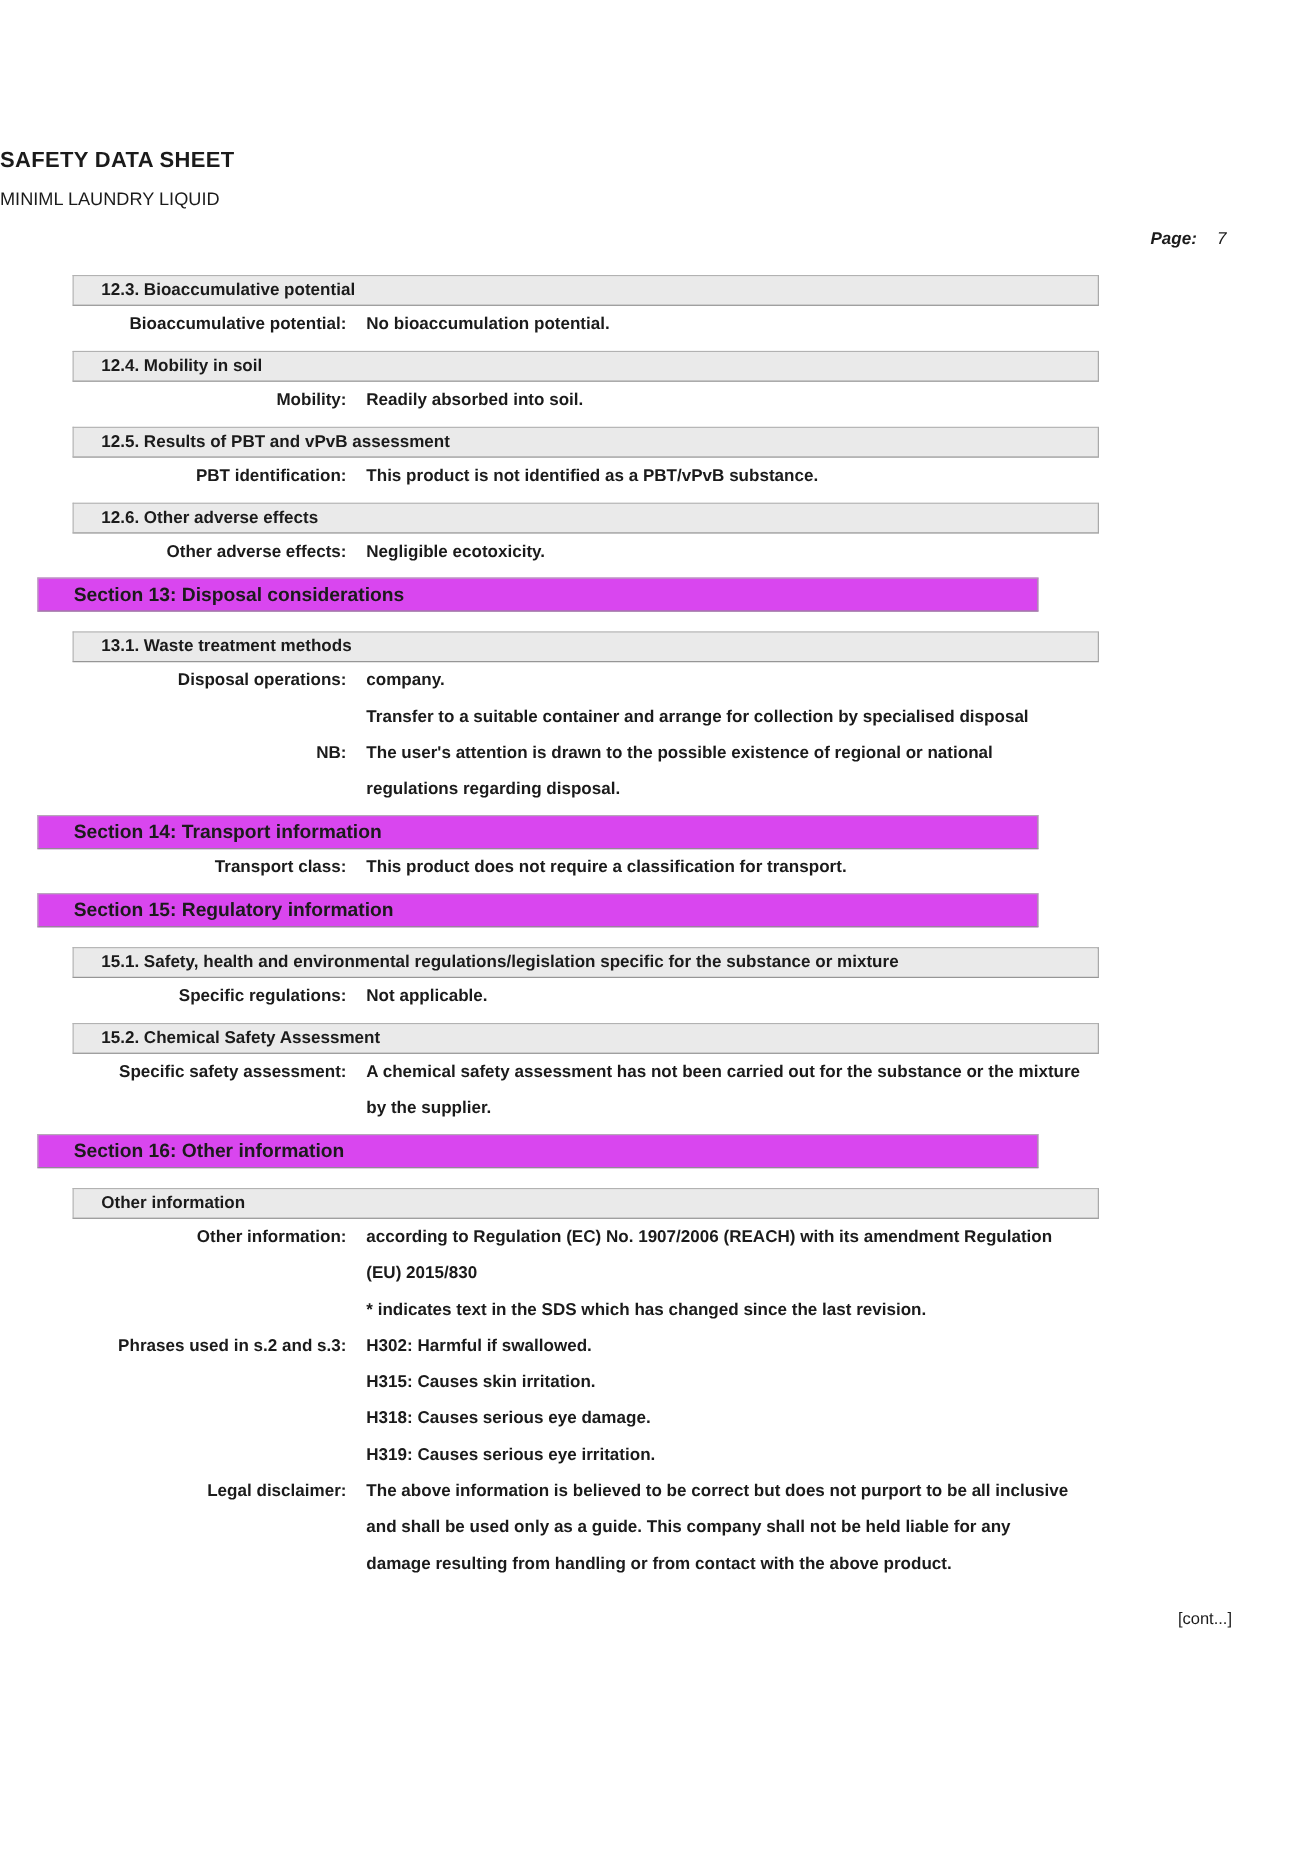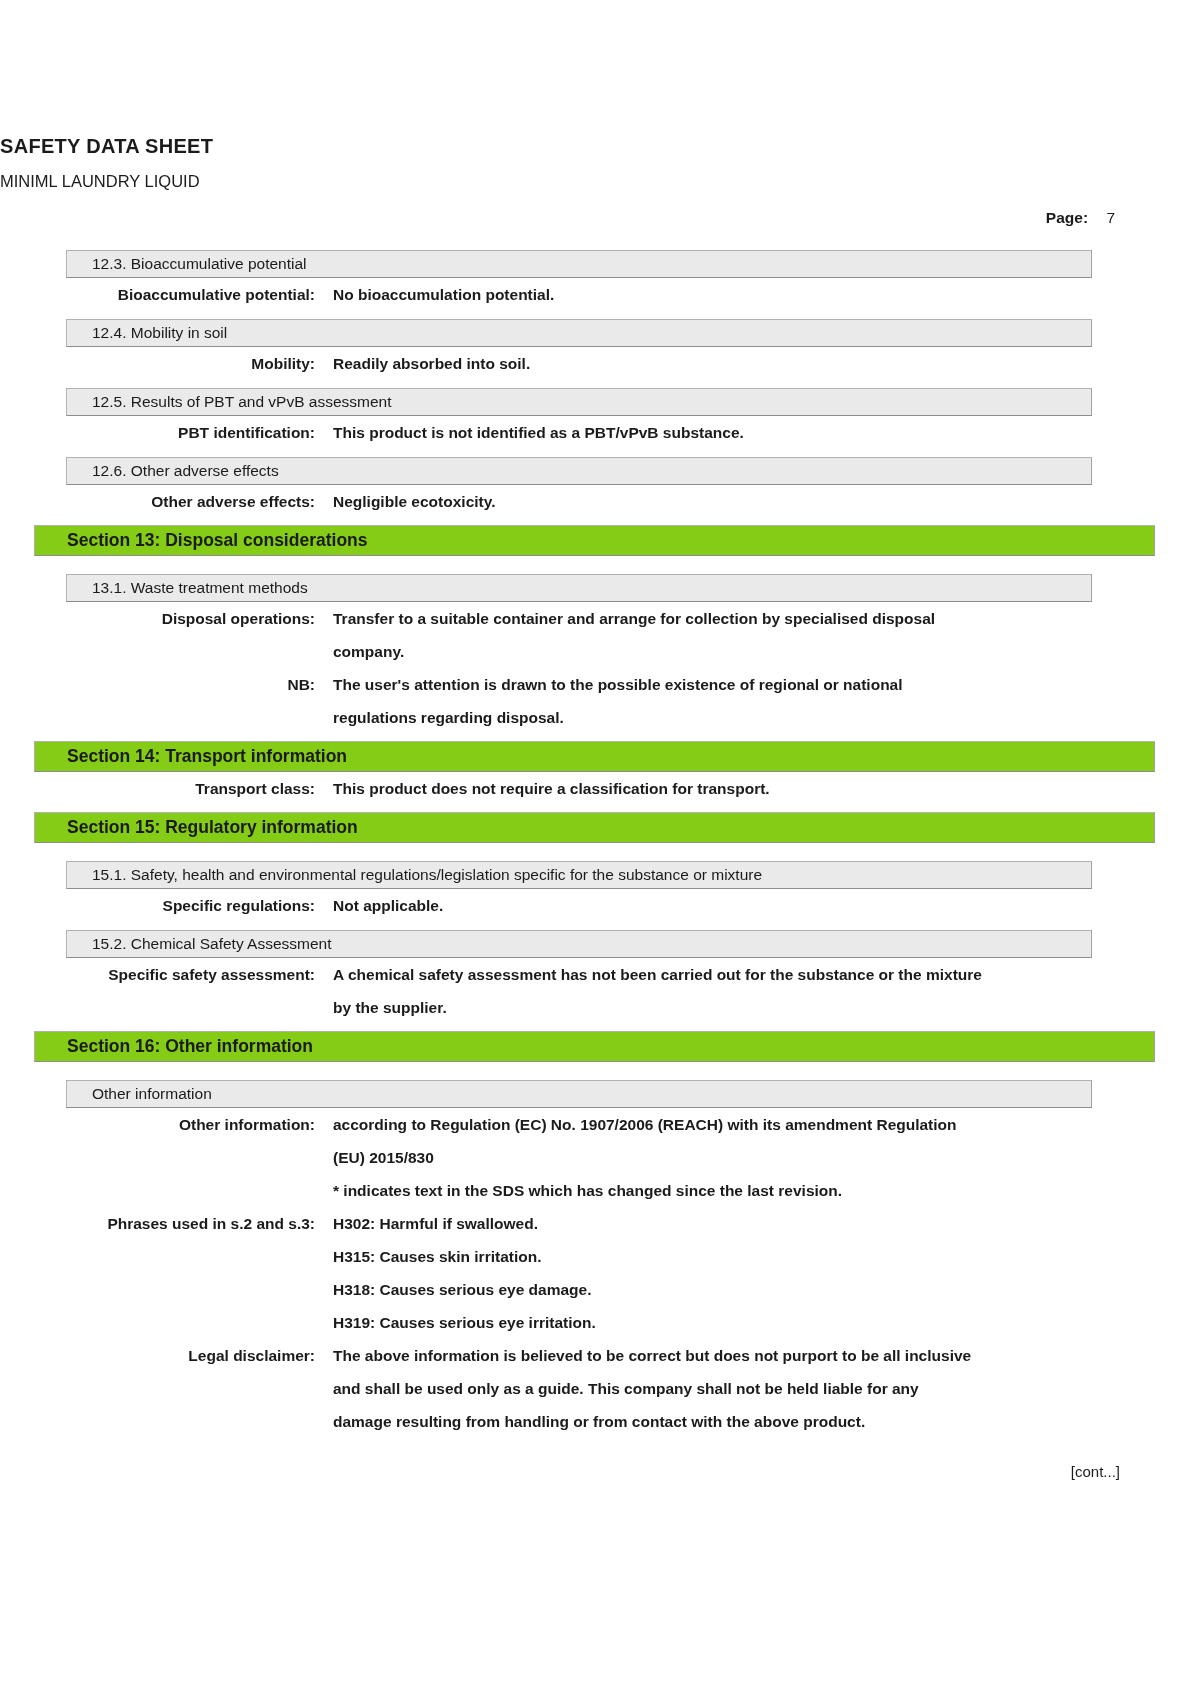--- a/index.html
+++ b/index.html
@@ -25,49 +25,50 @@
     font-size: 16.5px;
     line-height: 22px;
     margin-top: 12px;
   }
   .page-line {
     text-align: right;
     padding-right: 75px;
     margin-top: 16px;
     font-size: 15.5px;
     line-height: 20px;
+    font-style: italic;
   }
   .page-line .pl { font-weight: bold; }
   .page-line .pn { display: inline-block; margin-left: 14px; }
 
   .subbar {
     box-sizing: border-box;
     margin-left: 66px;
-    width: 1026px;
+    width: 933px;
     height: 28px;
     background: #eaeaea;
     border: 1px solid #b2b2b2;
     border-bottom-color: #8d8d8d;
     border-right-color: #a2a2a2;
     padding-left: 25px;
-    font-weight: normal;
+    font-weight: bold;
     font-size: 15.5px;
     line-height: 26px;
     margin-top: 8px;
     white-space: nowrap;
   }
   .subbar.first { margin-top: 22px; }
   .subbar.lg { margin-top: 27px; }
 
   .sectionbar {
     box-sizing: border-box;
     margin-left: 34px;
-    width: 1121px;
+    width: 910px;
     height: 31px;
-    background: #84cc16;
+    background: #d946ef;
     border: 1px solid #b2b2b2;
     border-bottom-color: #8d8d8d;
     border-right-color: #a2a2a2;
     padding-left: 32px;
     font-weight: bold;
     font-size: 17.5px;
     line-height: 29px;
     margin-top: 7px;
     white-space: nowrap;
   }
@@ -141,22 +142,22 @@
     </div>
   </div>
 
   <div class="sectionbar">Section 13: Disposal considerations</div>
 
   <div class="subbar">13.1. Waste treatment methods</div>
 
   <div class="row">
     <div class="label">Disposal operations:</div>
     <div class="value">
+      <div class="line">company.</div>
       <div class="line">Transfer to a suitable container and arrange for collection by specialised disposal</div>
-      <div class="line">company.</div>
     </div>
   </div>
 
   <div class="row">
     <div class="label">NB:</div>
     <div class="value">
       <div class="line">The user's attention is drawn to the possible existence of regional or national</div>
       <div class="line">regulations regarding disposal.</div>
     </div>
   </div>

